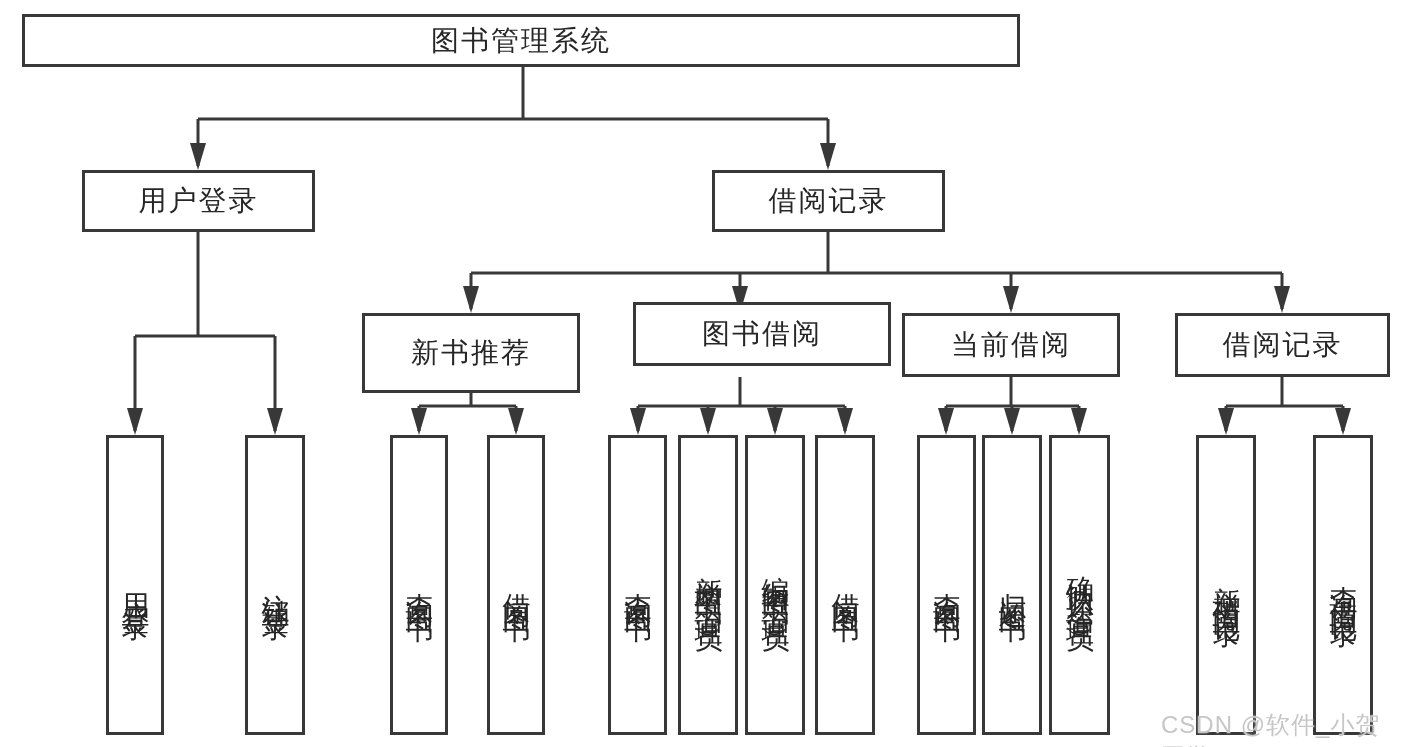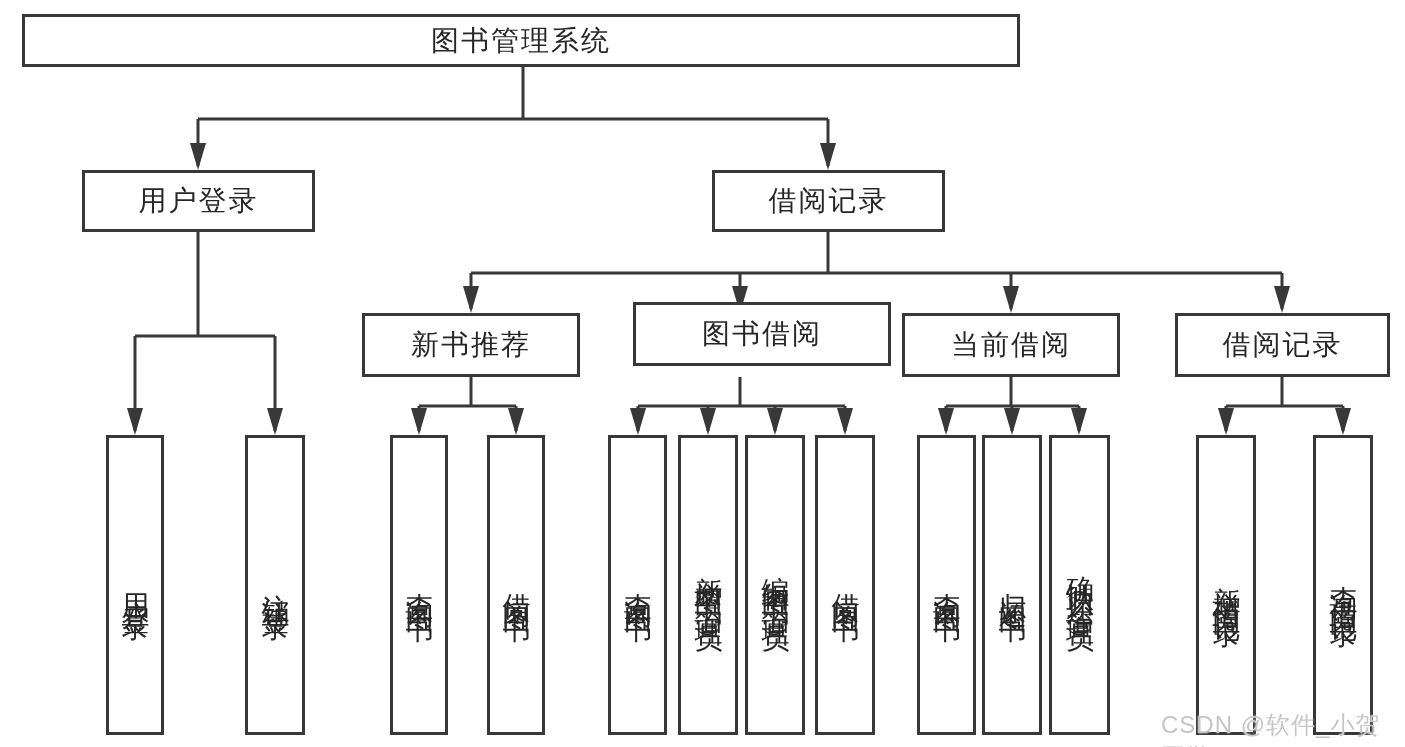--- a/index.html
+++ b/index.html
@@ -74,21 +74,21 @@
       <path d="M1218 408 L1226 435 L1234 408 Z"></path>
       <path d="M1335 408 L1343 435 L1351 408 Z"></path>
     </g>
   </svg>
 
   <div class="node" style="left:22px;top:14px;width:998px;height:53px">图书管理系统</div>
 
   <div class="node" style="left:82px;top:170px;width:233px;height:62px">用户登录</div>
   <div class="node" style="left:712px;top:170px;width:233px;height:62px">借阅记录</div>
 
-  <div class="node" style="left:362px;top:313px;width:218px;height:64px">新书推荐</div>
+  <div class="node" style="left:362px;top:313px;width:218px;height:80px">新书推荐</div>
   <div class="node" style="left:633px;top:302px;width:258px;height:64px">图书借阅</div>
   <div class="node" style="left:902px;top:313px;width:218px;height:64px">当前借阅</div>
   <div class="node" style="left:1175px;top:313px;width:215px;height:64px">借阅记录</div>
 
   <div class="node vert" style="left:106px;top:435px;width:58px;height:300px">用户登录</div>
   <div class="node vert" style="left:245px;top:435px;width:60px;height:300px">注销登录</div>
 
   <div class="node vert" style="left:390px;top:435px;width:58px;height:300px">查询图书</div>
   <div class="node vert" style="left:487px;top:435px;width:58px;height:300px">借阅图书</div>
 

